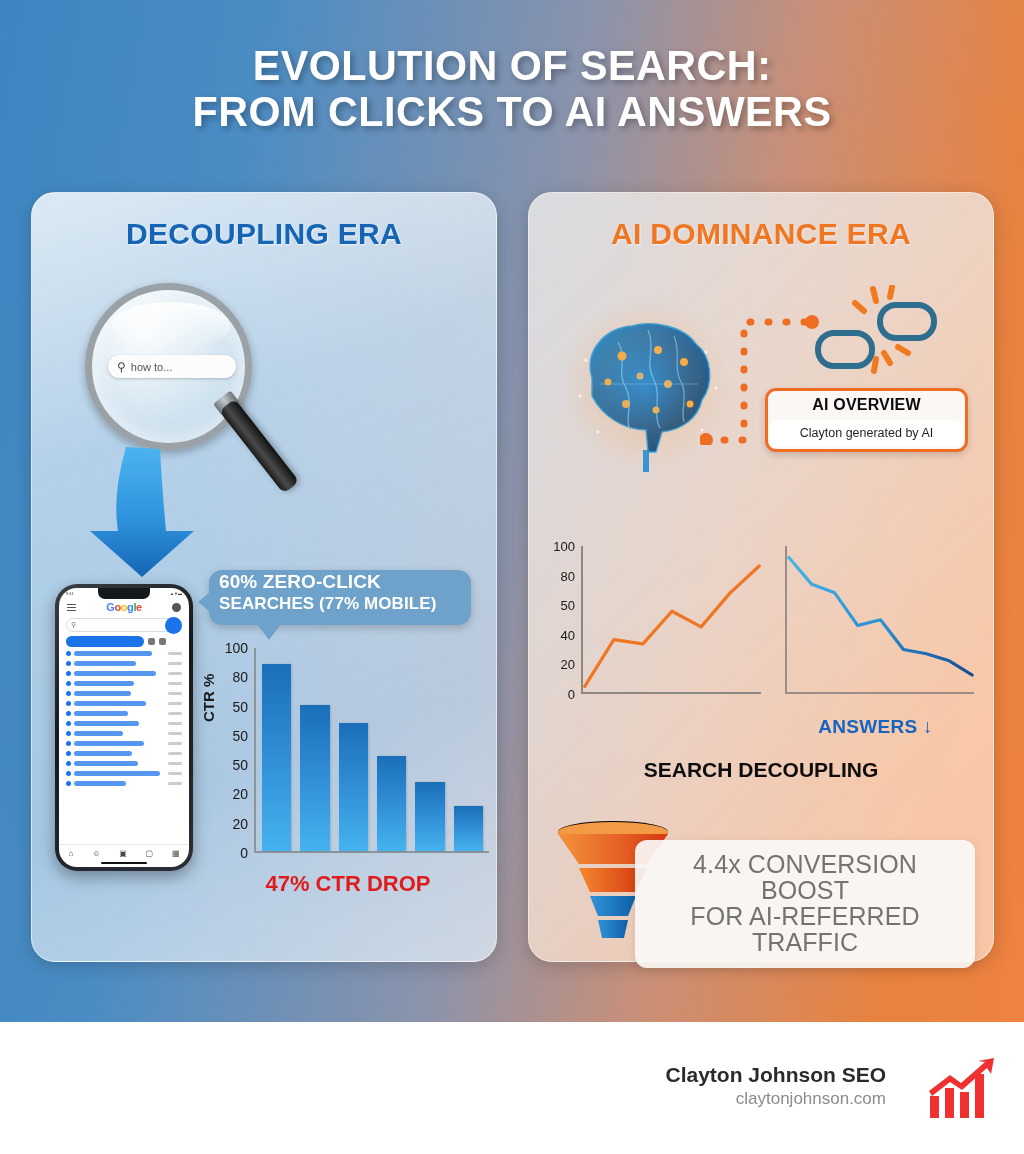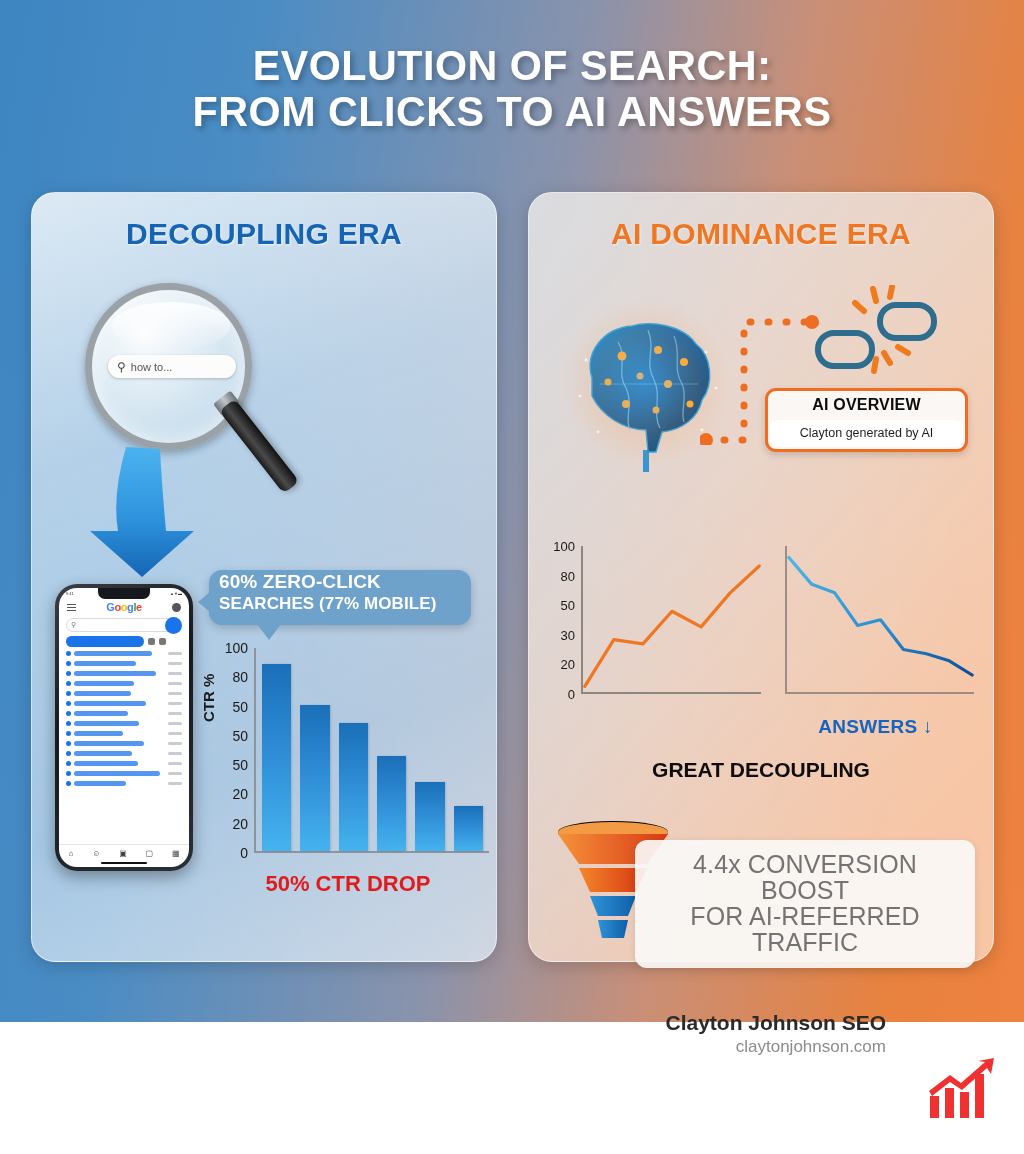--- a/index.html
+++ b/index.html
@@ -264,21 +264,21 @@
   .funnel { position:absolute; left:552px; top:818px; width:122px; height:122px; }
   .conv-box {
     position:absolute; left:635px; top:840px; width:340px; padding:11px 14px 13px;
     background:rgba(250,249,246,.92); border-radius:12px;
     box-shadow:0 2px 8px rgba(0,0,0,.10);
     text-align:center;
   }
   .conv-box div { color:#737373; font-weight:normal; font-size:25px; line-height:26px; letter-spacing:.1px; }
 
   
-  .fbrand { position:absolute; right:138px; top:1011px; text-align:right; }
+  .fbrand { position:absolute; right:138px; top:1063px; text-align:right; }
   .fbrand .n { font-size:21px; font-weight:bold; color:#2b2b2b; }
   .fbrand .u { font-size:17px; color:#8b8b8b; margin-top:2px; }
   .flogo { position:absolute; left:928px; top:1058px; width:68px; height:62px; }
 </style>
 </head>
 <body>
 
 <div id="stage">
 
   <div class="bg"></div>
@@ -451,21 +451,21 @@
           <div class="ctr-bar" style="height: 72%;"></div>
           <div class="ctr-bar" style="height: 63%;"></div>
           <div class="ctr-bar" style="height: 47%;"></div>
           <div class="ctr-bar" style="height: 34%;"></div>
           <div class="ctr-bar" style="height: 22%;"></div>
         </div>
     </div>
   </div>
 
   <div class="ctr-note">
-    <div>50% CTR DROP</div>
+    <div>47% CTR DROP</div>
   </div>
 
   <div class="panel panel-right">
     <div class="panel-title title-orange">AI DOMINANCE ERA</div>
   </div>
 
   <div class="brain">
     <div class="brain-glow"></div>
     <svg viewBox="0 0 180 175" width="180" height="175">
       <defs>
@@ -533,21 +533,21 @@
     <div class="hd">AI OVERVIEW</div>
     <div class="sb">Clayton generated by AI</div>
   </div>
 
   <div class="dec-wrap">
     <div class="dec-chart dec-left">
       <div class="dec-ticks" id="imp-ticks">
           <div class="dec-tick" style="top: 0px;">100</div>
           <div class="dec-tick" style="top: 29.6px;">80</div>
           <div class="dec-tick" style="top: 59.2px;">50</div>
-          <div class="dec-tick" style="top: 88.8px;">30</div>
+          <div class="dec-tick" style="top: 88.8px;">40</div>
           <div class="dec-tick" style="top: 118.4px;">20</div>
           <div class="dec-tick" style="top: 148px;">0</div>
         </div>
       <div class="dec-plot">
         <svg viewBox="0 0 100 100" preserveAspectRatio="none" width="100%" height="100%" id="imp-svg">
             <polyline points="1.00,96.12 17.33,64.11 33.67,67.02 50.00,44.71 66.33,55.38 82.67,32.10 99.00,13.67" fill="none" stroke="#ef7622" stroke-width="3.2" vector-effect="non-scaling-stroke" stroke-linejoin="round" stroke-linecap="round"></polyline>
           </svg>
       </div>
     </div>
     <div class="dec-chart dec-right">
@@ -560,21 +560,21 @@
                 <stop offset="100%" stop-color="#0f4c96"></stop>
               </linearGradient>
             </defs>
             <polyline points="1.00,7.85 13.25,26.28 25.50,32.10 37.75,54.41 50.00,50.53 62.25,70.90 74.50,73.81 86.75,78.66 99.00,88.36" fill="none" stroke="url(#clkgrad)" stroke-width="3.2" vector-effect="non-scaling-stroke" stroke-linejoin="round" stroke-linecap="round"></polyline>
           </svg>
       </div>
       <div class="dec-label lbl-blue">ANSWERS ↓</div>
     </div>
   </div>
 
-  <div class="decoupling-title">GREAT DECOUPLING</div>
+  <div class="decoupling-title">SEARCH DECOUPLING</div>
 
   <div class="funnel">
     <svg viewBox="0 0 122 122" width="122" height="122">
       <defs>
         <linearGradient id="f1" x1="0" y1="0" x2="1" y2="0">
           <stop offset="0%" stop-color="#f5923a"></stop>
             <stop offset="100%" stop-color="#d93a15"></stop>
         </linearGradient>
         <linearGradient id="f2" x1="0" y1="0" x2="1" y2="0">
           <stop offset="0%" stop-color="#f4862c"></stop>

